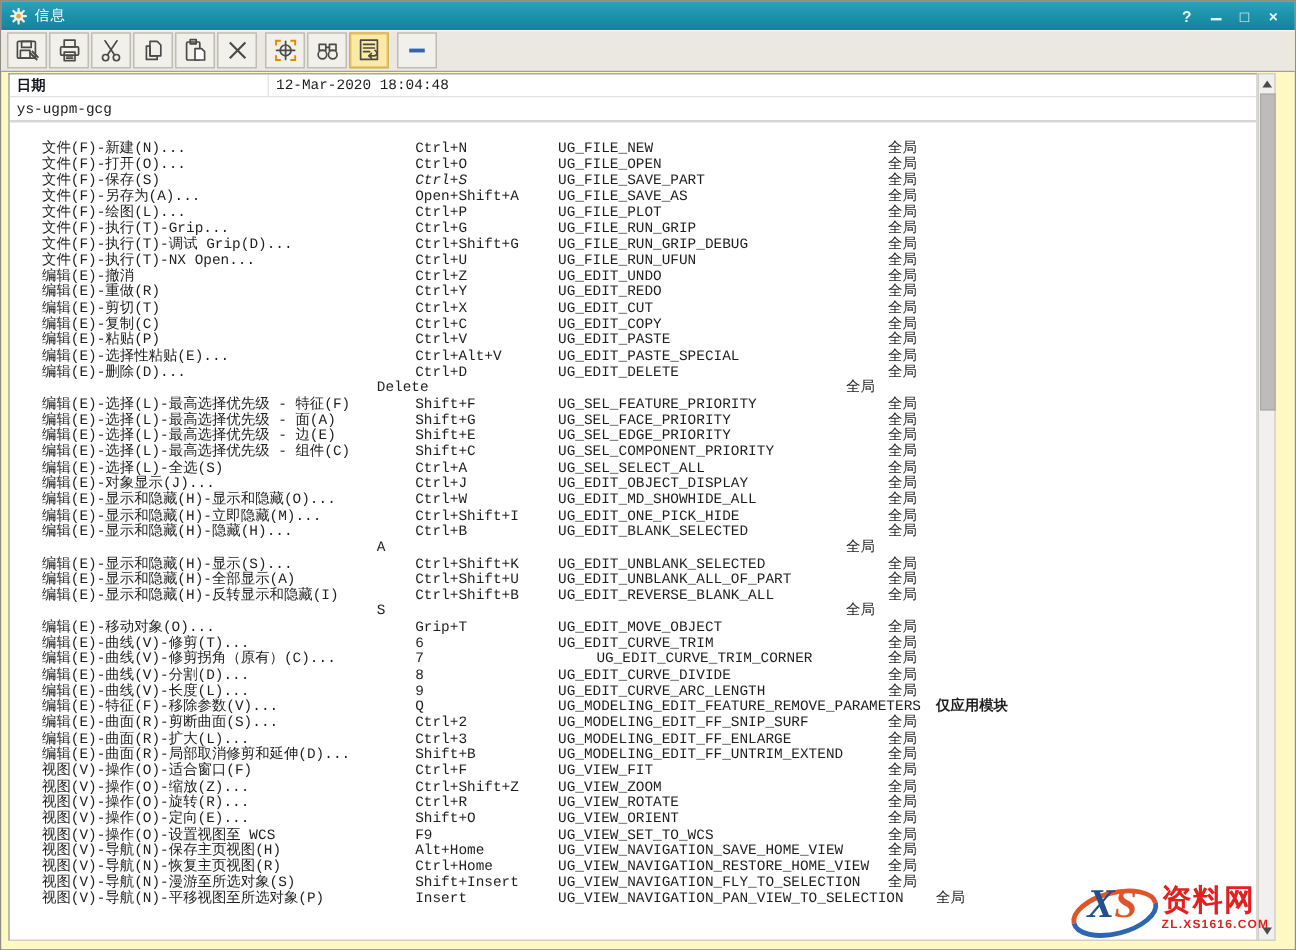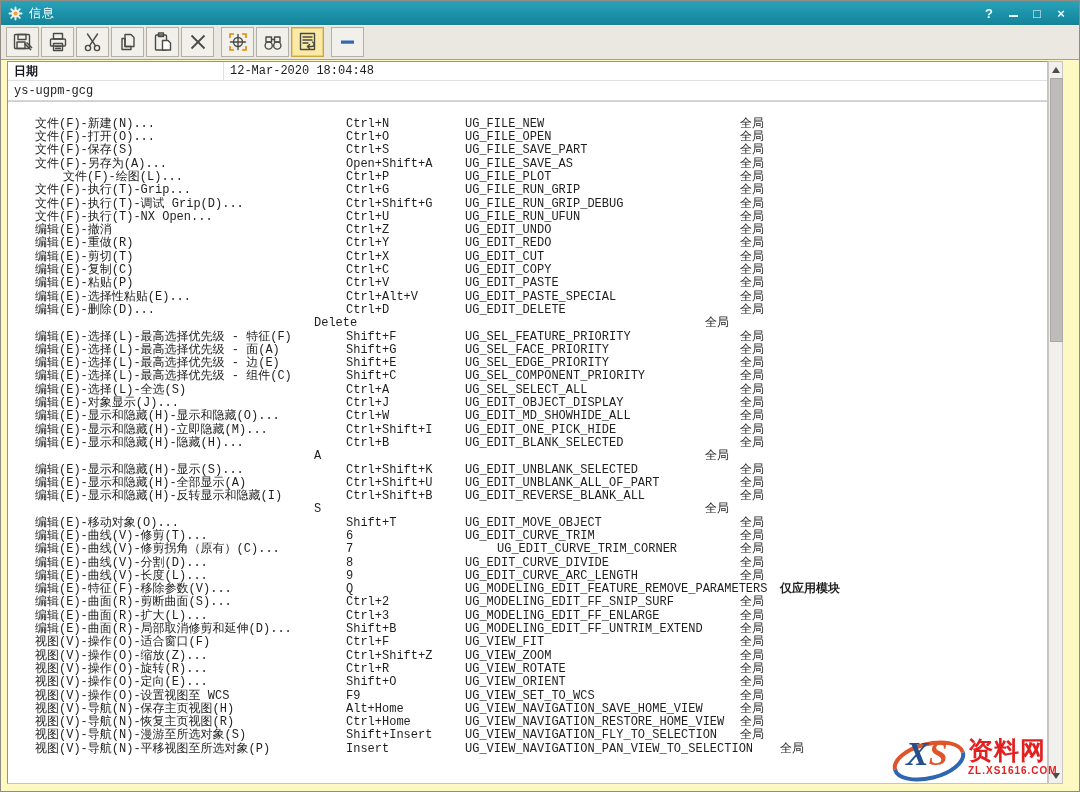--- a/index.html
+++ b/index.html
@@ -219,32 +219,32 @@
           <span class="lc lg" style="left: 732px;">全局</span>
         </div>
         <div class="lrow">
           <span class="lc lm" style="left: 27px;">文件(F)-打开(O)...</span>
           <span class="lc lk" style="left: 338px;">Ctrl+O</span>
           <span class="lc la" style="left: 457px;">UG_FILE_OPEN</span>
           <span class="lc lg" style="left: 732px;">全局</span>
         </div>
         <div class="lrow">
           <span class="lc lm" style="left: 27px;">文件(F)-保存(S)</span>
-          <span class="lc lk" style="left: 338px;">Ctrl+S</span>
+          <span class="lc lk" style="left: 338px; font-style: italic;">Ctrl+S</span>
           <span class="lc la" style="left: 457px;">UG_FILE_SAVE_PART</span>
           <span class="lc lg" style="left: 732px;">全局</span>
         </div>
         <div class="lrow">
           <span class="lc lm" style="left: 27px;">文件(F)-另存为(A)...</span>
           <span class="lc lk" style="left: 338px;">Open+Shift+A</span>
           <span class="lc la" style="left: 457px;">UG_FILE_SAVE_AS</span>
           <span class="lc lg" style="left: 732px;">全局</span>
         </div>
         <div class="lrow">
-          <span class="lc lm" style="left: 27px; margin-left: 28px;">文件(F)-绘图(L)...</span>
+          <span class="lc lm" style="left: 27px;">文件(F)-绘图(L)...</span>
           <span class="lc lk" style="left: 338px;">Ctrl+P</span>
           <span class="lc la" style="left: 457px;">UG_FILE_PLOT</span>
           <span class="lc lg" style="left: 732px;">全局</span>
         </div>
         <div class="lrow">
           <span class="lc lm" style="left: 27px;">文件(F)-执行(T)-Grip...</span>
           <span class="lc lk" style="left: 338px;">Ctrl+G</span>
           <span class="lc la" style="left: 457px;">UG_FILE_RUN_GRIP</span>
           <span class="lc lg" style="left: 732px;">全局</span>
         </div>
@@ -387,21 +387,21 @@
           <span class="lc lg" style="left: 732px;">全局</span>
         </div>
         <div class="lrow">
           <span class="lc lm" style="left: 27px;"></span>
           <span class="lc lk" style="left: 306px;">S</span>
           <span class="lc la" style="left: 457px;"></span>
           <span class="lc lg" style="left: 697px;">全局</span>
         </div>
         <div class="lrow">
           <span class="lc lm" style="left: 27px;">编辑(E)-移动对象(O)...</span>
-          <span class="lc lk" style="left: 338px;">Shift+T</span>
+          <span class="lc lk" style="left: 338px;">Grip+T</span>
           <span class="lc la" style="left: 457px;">UG_EDIT_MOVE_OBJECT</span>
           <span class="lc lg" style="left: 732px;">全局</span>
         </div>
         <div class="lrow">
           <span class="lc lm" style="left: 27px;">编辑(E)-曲线(V)-修剪(T)...</span>
           <span class="lc lk" style="left: 338px;">6</span>
           <span class="lc la" style="left: 457px;">UG_EDIT_CURVE_TRIM</span>
           <span class="lc lg" style="left: 732px;">全局</span>
         </div>
         <div class="lrow">

